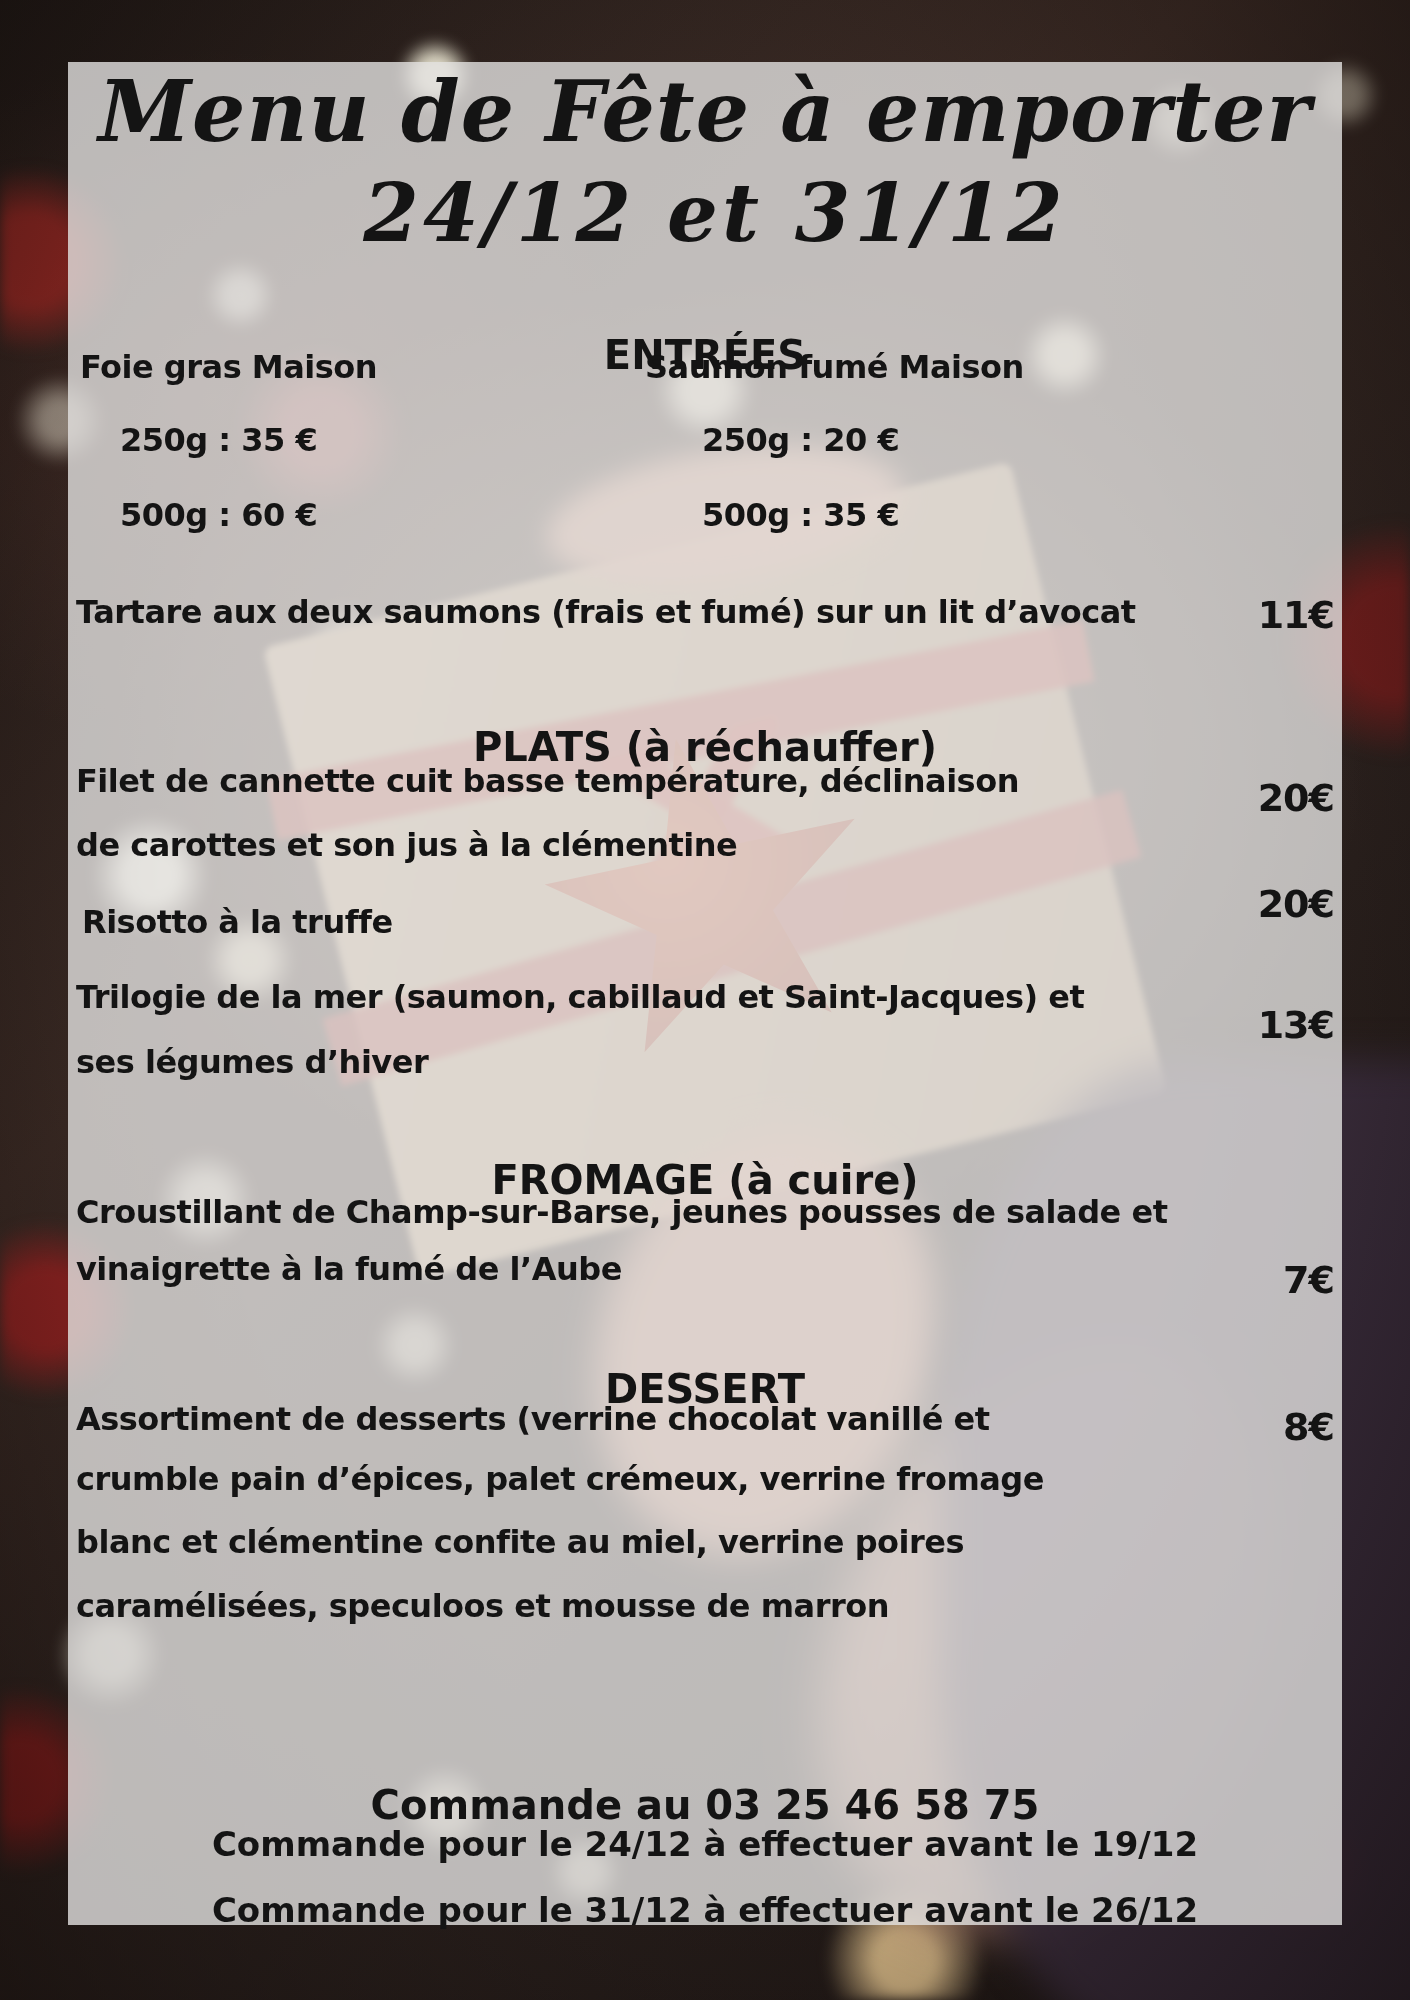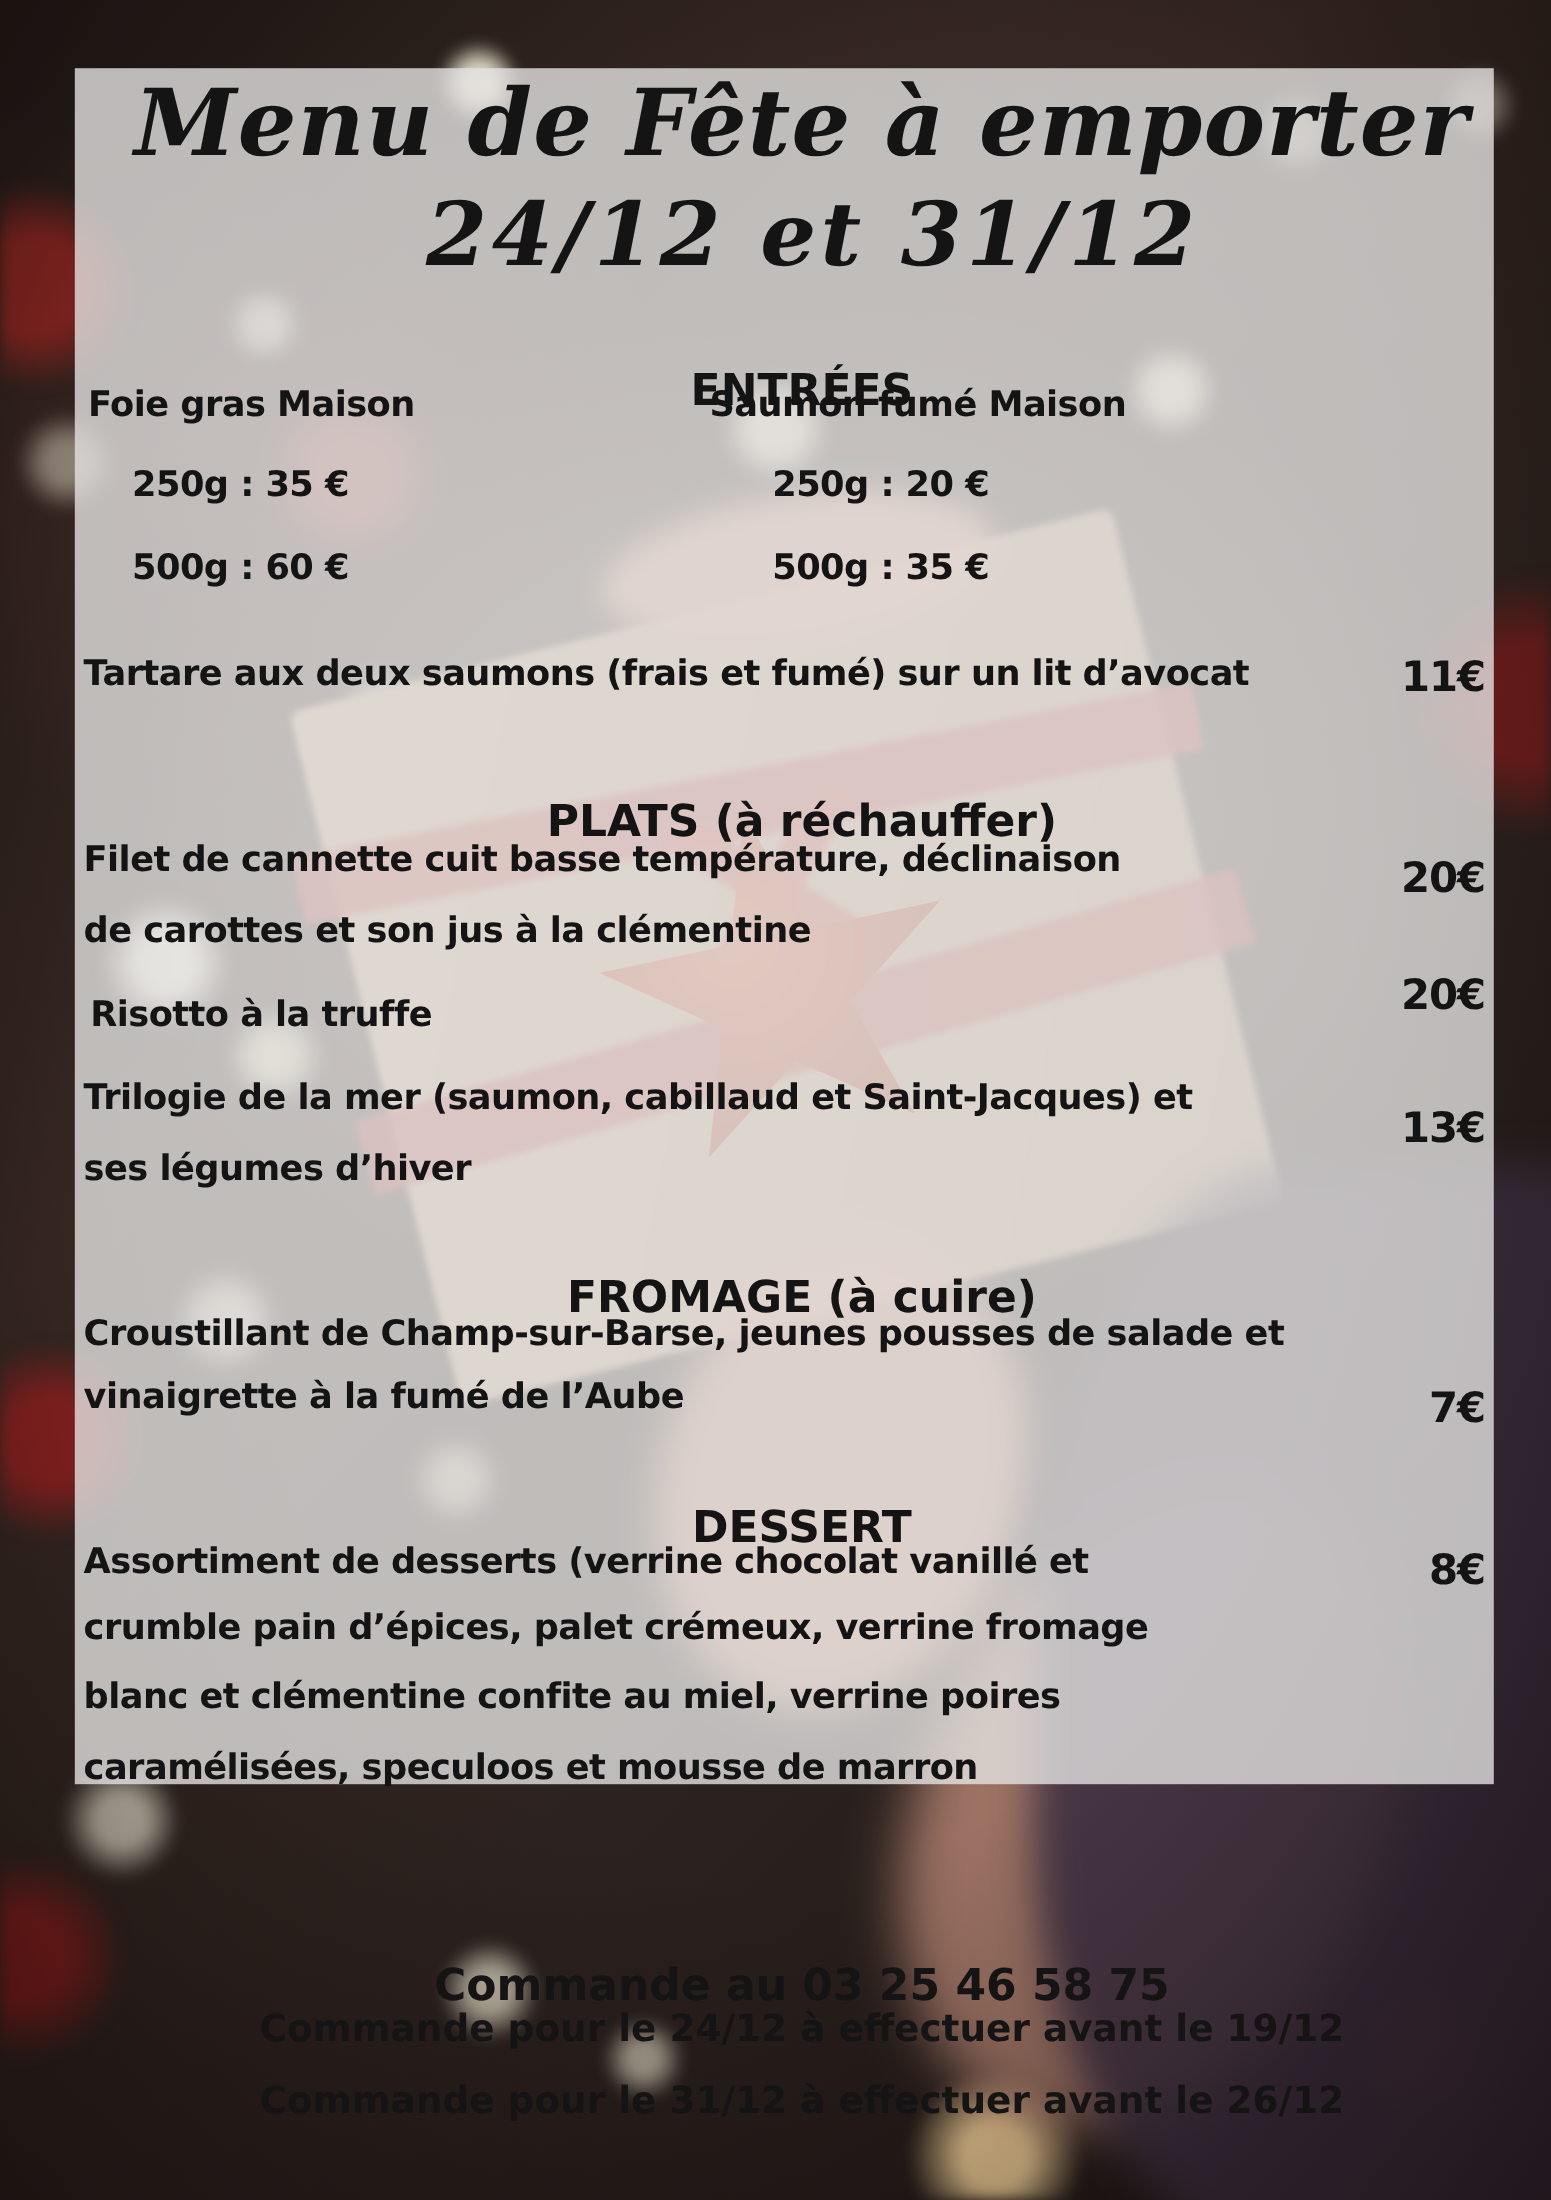--- a/index.html
+++ b/index.html
@@ -54,22 +54,22 @@
       background:rgba(219,164,141,.9);transform:rotate(-8deg);filter:blur(12px);}
   .hand{left:600px;top:1130px;width:330px;height:430px;border-radius:50%;
       background:rgba(218,158,134,.85);transform:rotate(18deg);filter:blur(18px);}
   .arm{left:840px;top:1330px;width:420px;height:620px;border-radius:50%;
       background:rgba(205,150,130,.7);transform:rotate(25deg);filter:blur(24px);}
   .sweater{left:940px;top:1060px;width:620px;height:1000px;border-radius:40% 0 0 40%;
       background:rgba(62,48,66,.9);filter:blur(18px);}
   .vignette{inset:0;background:radial-gradient(ellipse at 50% 45%, transparent 52%, rgba(14,9,7,.6) 100%);}
 
   
-  .panel{position:absolute;left:68px;top:62px;width:1274px;height:1560px;
-         background:rgba(228,226,225,.80);padding-left:16px;}
+  .panel{position:absolute;left:68px;top:62px;width:1274px;height:1863px;
+         background:rgba(228,226,225,.80);}
   .panel > div{position:absolute;color:#141414;}
   .t-script{width:100%;text-align:center;font-family:"DejaVu Serif",serif;
             font-style:italic;font-weight:700;color:#101010;}
   .t1{top:0px;font-size:84px;letter-spacing:1px;}
   .t2{top:104px;font-size:80px;letter-spacing:4px;margin-left:10px;}
   .hdg{width:100%;text-align:center;font-weight:700;font-size:40px;letter-spacing:0px;margin-top:40px;}
   .txt{font-weight:700;font-size:32px;letter-spacing:-0.5px;white-space:nowrap;}
   .price{font-weight:700;font-size:38px;right:8px;letter-spacing:-1px;white-space:nowrap;}
 </style>
 </head>

